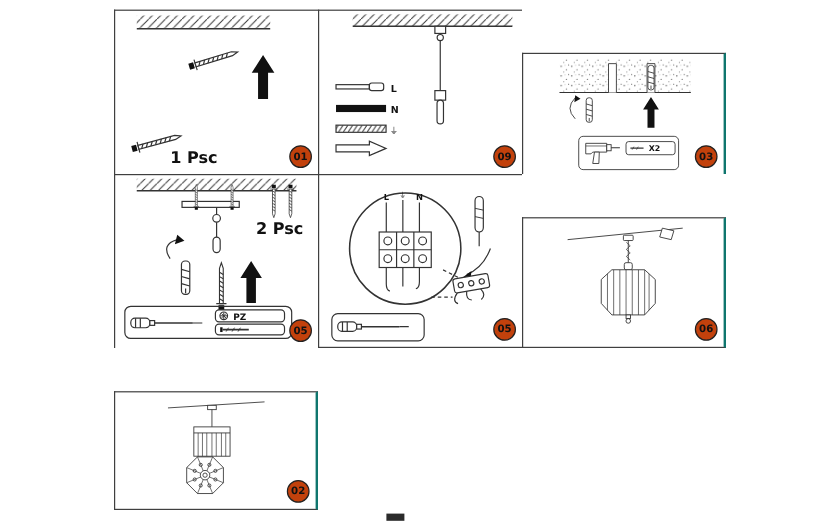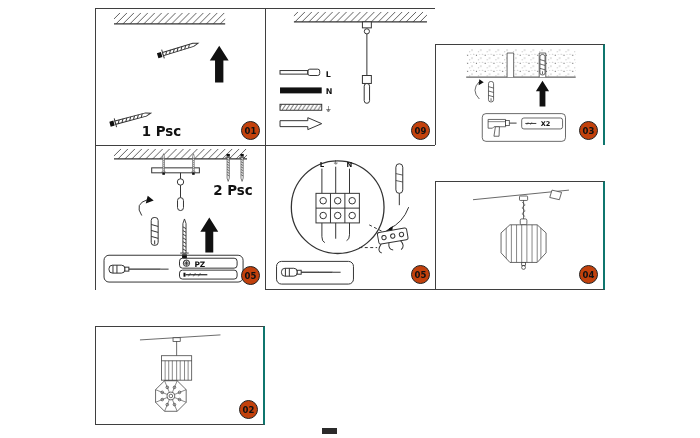--- a/index.html
+++ b/index.html
@@ -285,21 +285,21 @@
             <line x1="88" y1="58" x2="88" y2="109" class="thin"></line>
             <line x1="95" y1="58" x2="95" y2="109" class="thin"></line>
             <line x1="102" y1="58" x2="102" y2="109" class="thin"></line>
             <line x1="109" y1="58" x2="109" y2="109" class="thin"></line>
             <line x1="114" y1="58" x2="114" y2="109" class="thin"></line>
           </g>
           <rect x="88" y="109" width="5" height="4" class="fw"></rect>
           <circle cx="90.5" cy="115.8" r="2.6"></circle>
         </g>
       </svg>
-      <div class="badge">04</div>
+      <div class="badge">06</div>
     </section>
 
     <section class="panel br bb">
       <svg viewBox="0 0 170 135">
         <line x1="30" y1="18" x2="142" y2="11"></line>
         <g>
           <rect x="76" y="15" width="10" height="5" class="fw"></rect>
           <line x1="81" y1="20" x2="81" y2="40"></line>
           <rect x="60" y="40" width="42" height="34" class="fw"></rect>
           <line x1="60" y1="47" x2="102" y2="47"></line>

